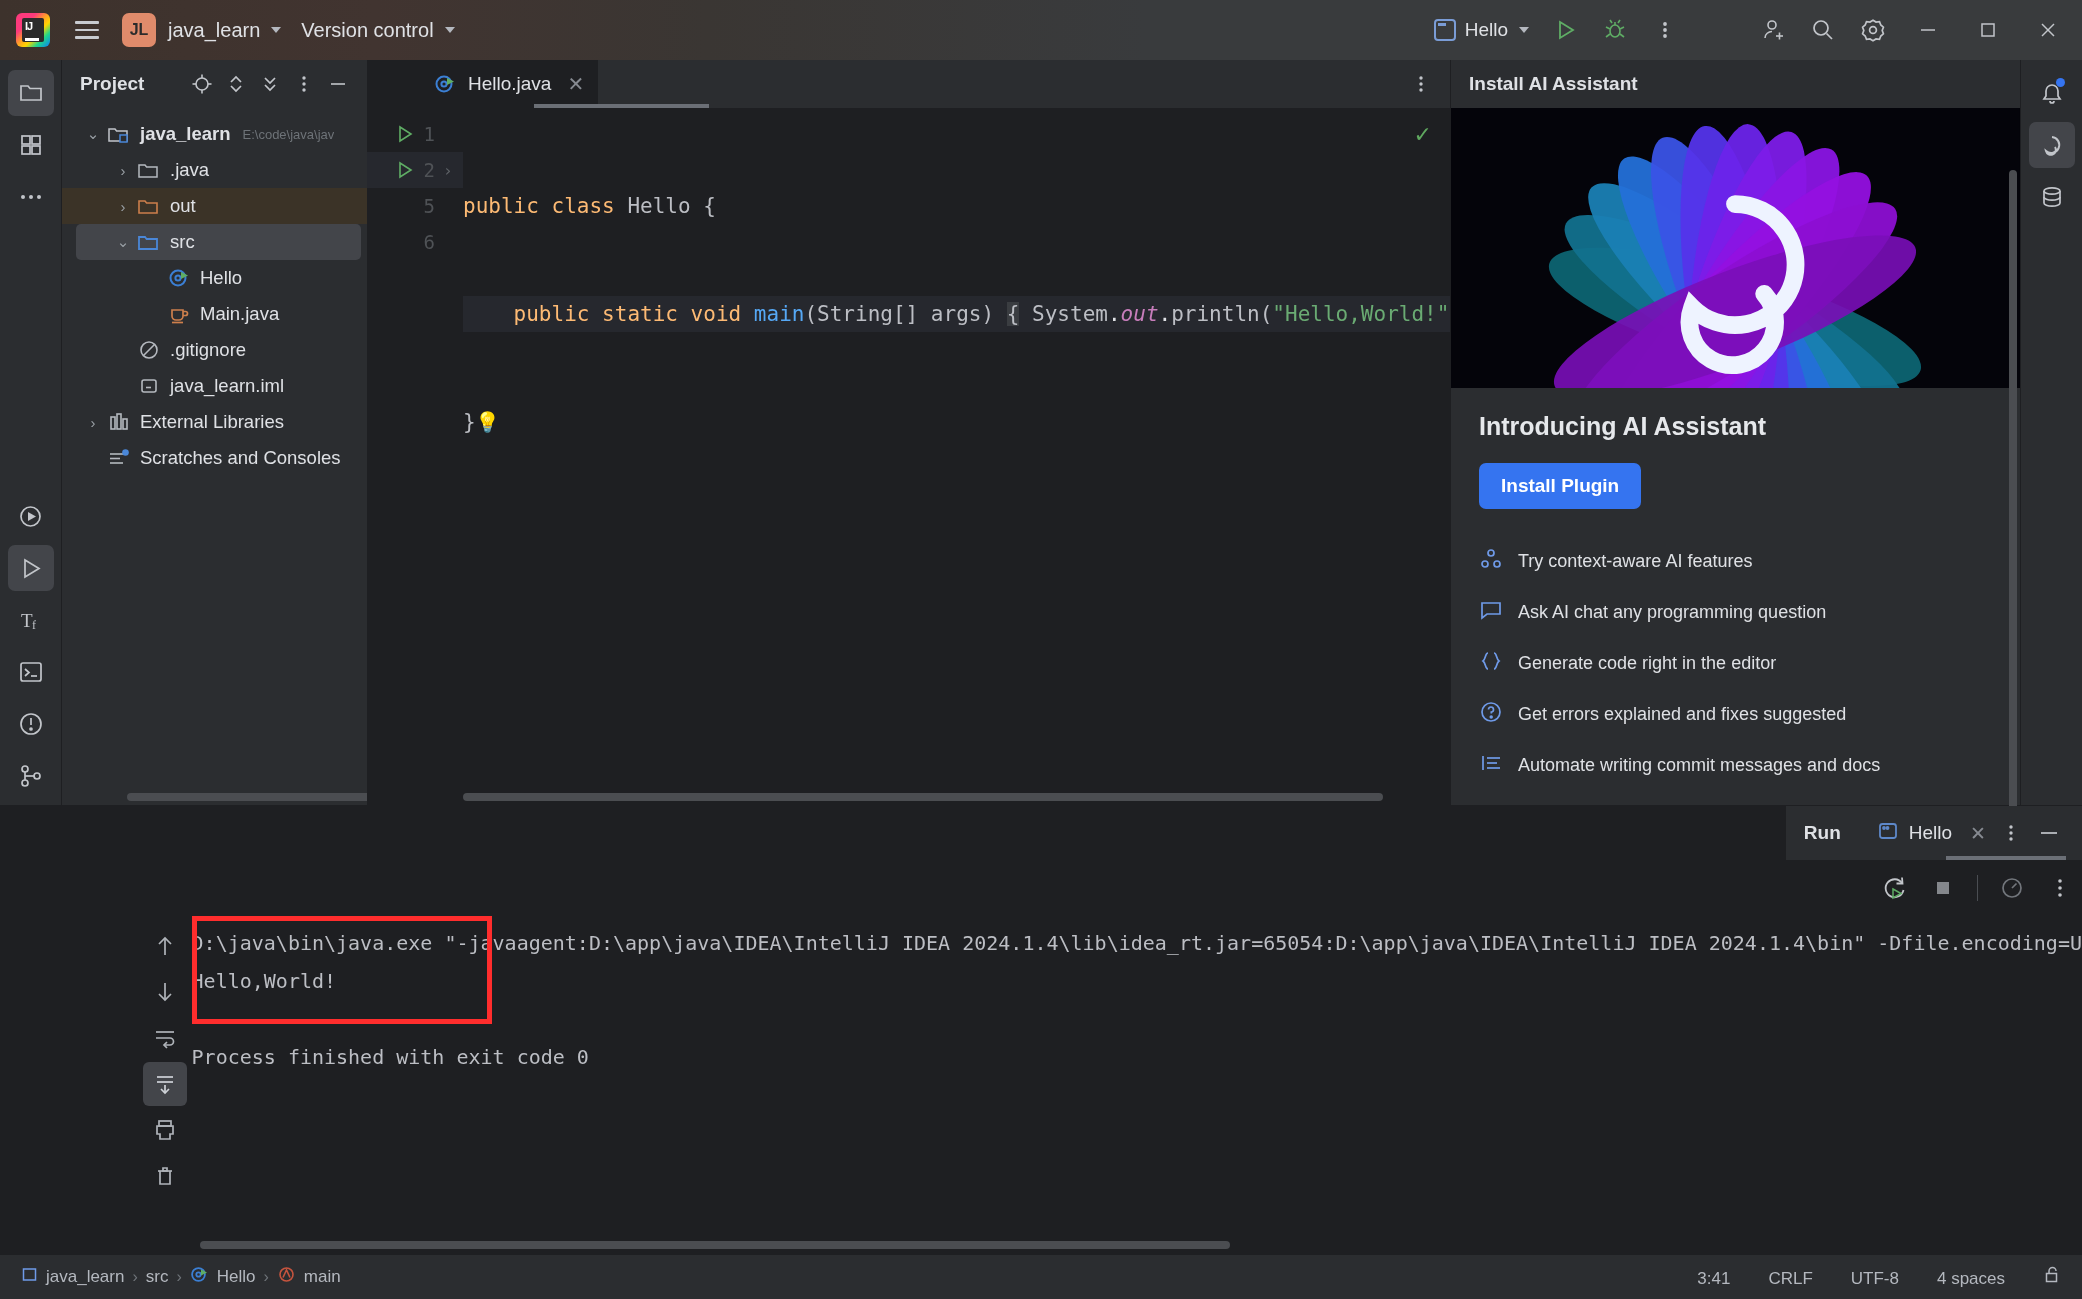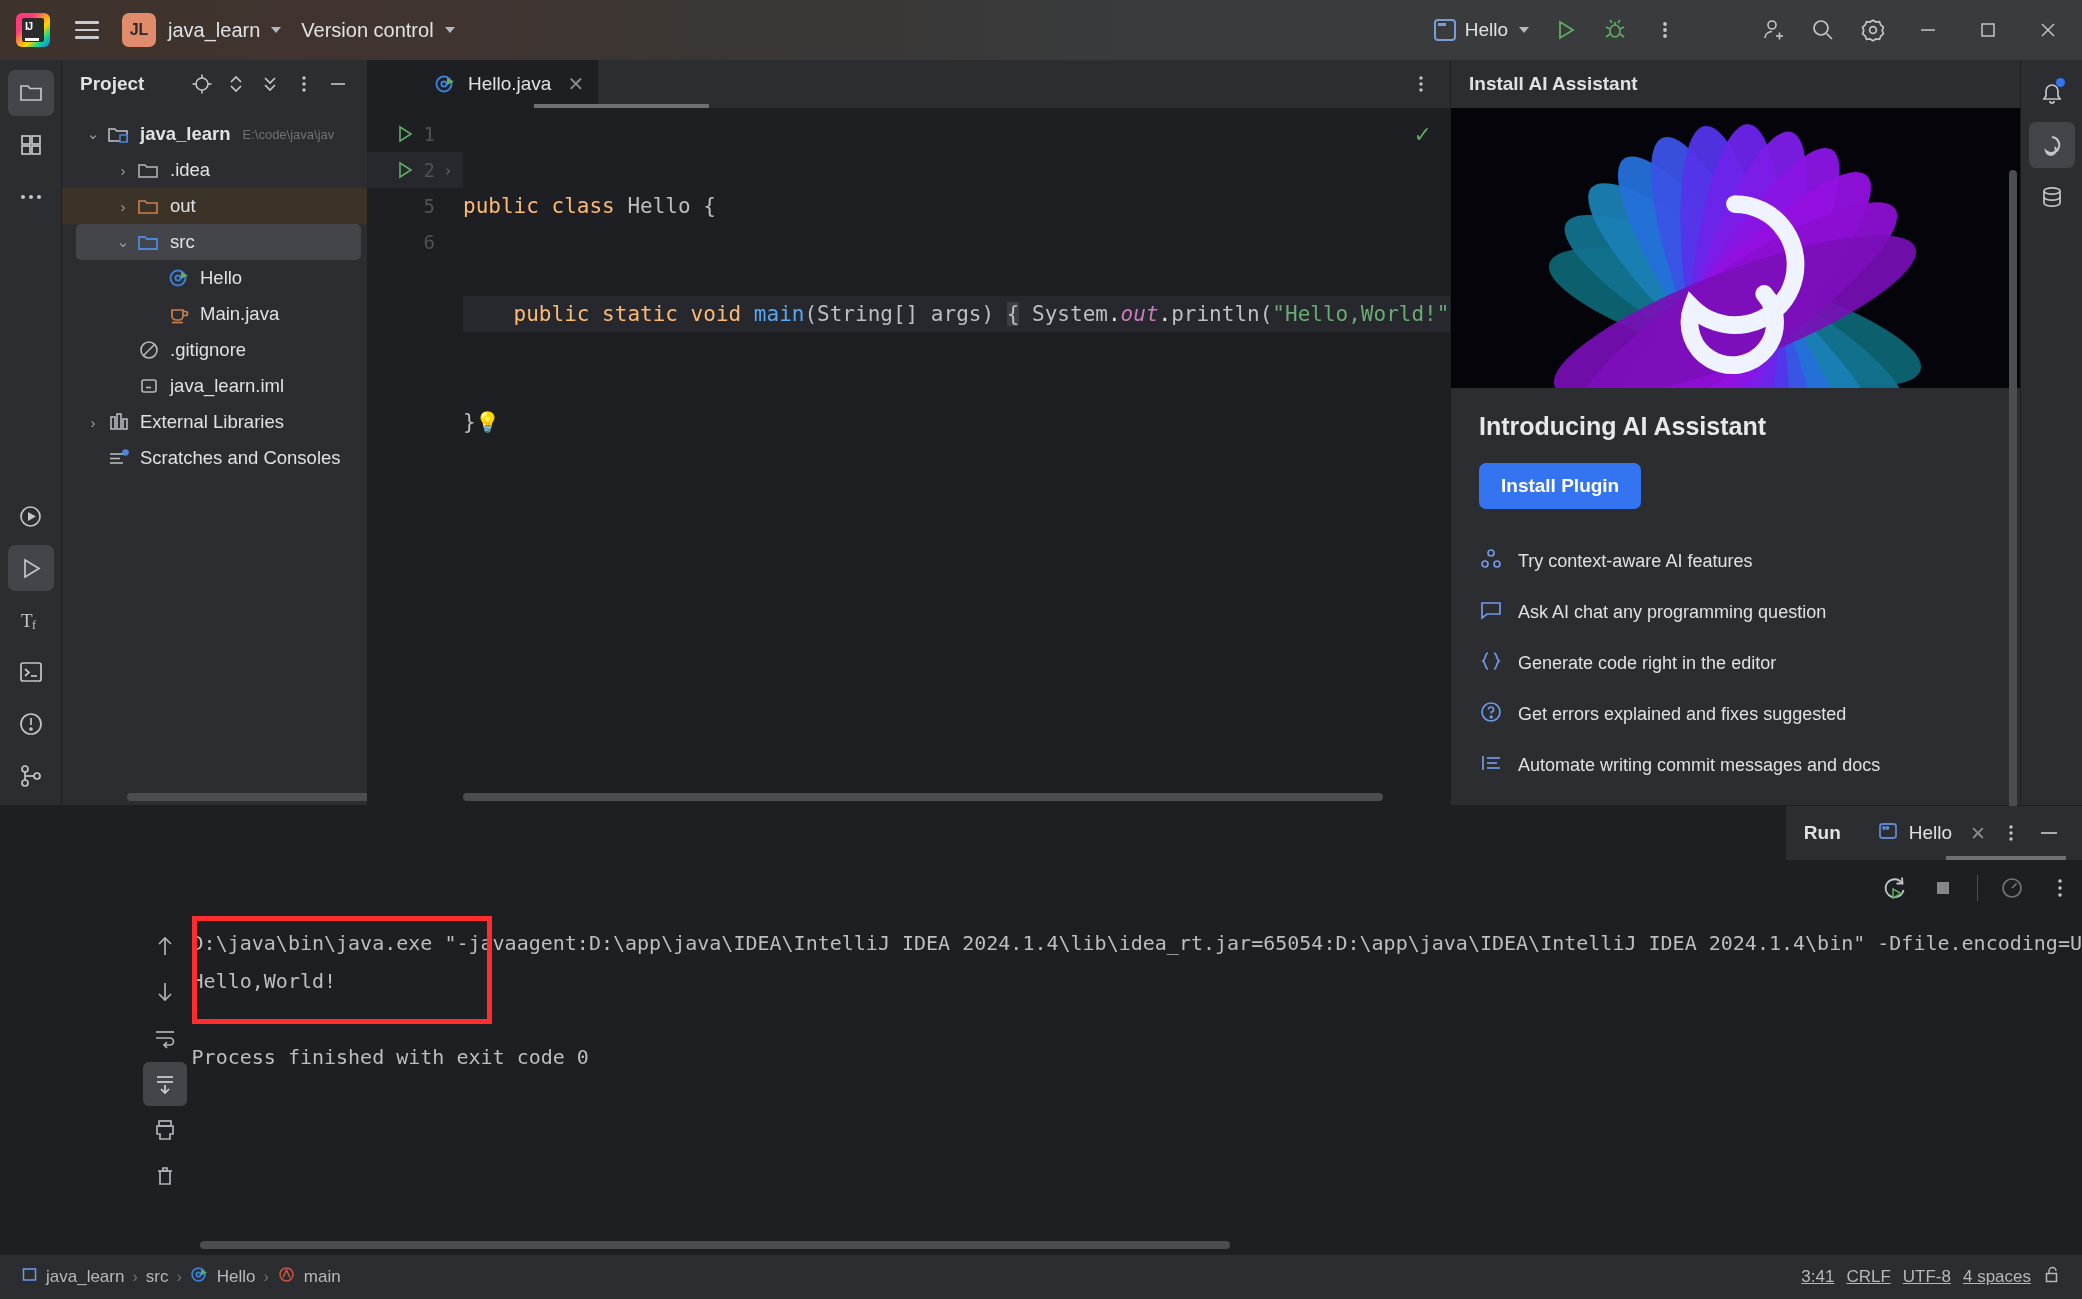--- a/index.html
+++ b/index.html
@@ -133,21 +133,21 @@
   .console { font-family:"DejaVu Sans Mono", monospace; font-size:20px; line-height:38px; white-space:pre; color:#bcbec4;}
   .redbox { position:absolute; left:-1px; top:-3px; width:300px; height:108px; border:5px solid #ff2d2d; pointer-events:none;}
   .console-hscroll { position:absolute; left:8px; bottom:6px; width:1030px; height:8px; background:#4b4d51; border-radius:4px;}
   .run-toolbar2 { height:56px; display:flex; align-items:center; padding-left:12px; gap:4px;}
   .rtb { width:44px;height:44px;display:flex;align-items:center;justify-content:center;border-radius:6px;cursor:pointer;}
 
   
   .statusbar { height:44px; min-height:44px; background:#2b2d30; display:flex; align-items:center; padding:0 14px 0 16px; font-size:17px; color:#b4b8bf;}
   .crumb { display:flex; align-items:center; gap:8px; cursor:pointer; padding:3px 5px; border-radius:4px;}
   .crumb-sep { color:#6e7378; margin:0 3px; font-size:16px;}
-  .sb-right{ margin-left:auto; display:flex; align-items:center; text-decoration:underline;}
+  .sb-right{ margin-left:auto; display:flex; align-items:flex-end; gap:26px;}
   .sb-item{cursor:pointer; padding:3px 6px; border-radius:4px;}
   .notif-dot{position:absolute; right:10px; top:8px; width:9px;height:9px;border-radius:50%;background:#3574f0;}
 </style>
 </head>
 <body>
 
 <div class="app">
 
   <div class="titlebar">
     <div class="tb-left">
@@ -361,21 +361,21 @@
           <span class="tpath">E:\code\java\jav</span>
         </div>
 
         <div class="tnode" style="padding-left:48px">
           <span class="arrow">›</span>
           <span class="ticon">
             <svg width="22" height="19" viewBox="0 0 22 19" fill="none" stroke="#b5b9bf" stroke-width="1.5">
                 <path d="M1 4h6l1.6 2H19v10H1z"></path>
               </svg>
           </span>
-          <span class="tlabel">.idea</span>
+          <span class="tlabel">.java</span>
         </div>
 
         <div class="tnode sel-out" style="padding-left:48px">
           <span class="arrow">›</span>
           <span class="ticon">
             <svg width="22" height="19" viewBox="0 0 22 19" fill="none" stroke="#cd7f4c" stroke-width="1.6">
                 <path d="M1 4h6l1.6 2H19v10H1z"></path>
               </svg>
           </span>
           <span class="tlabel">out</span>

